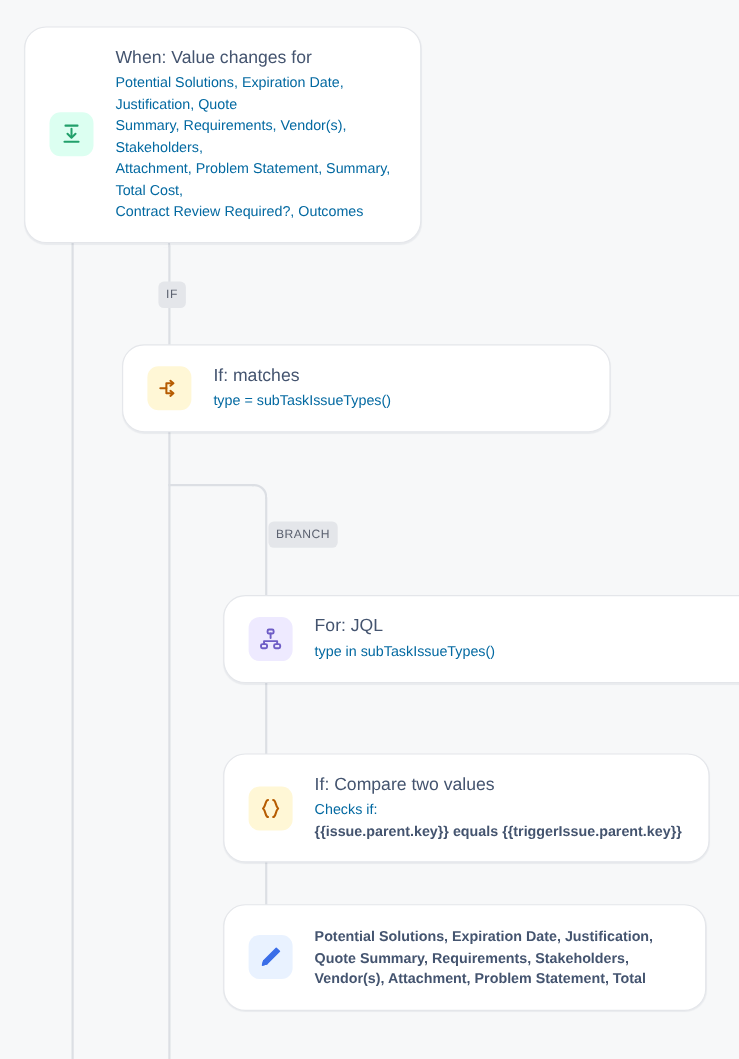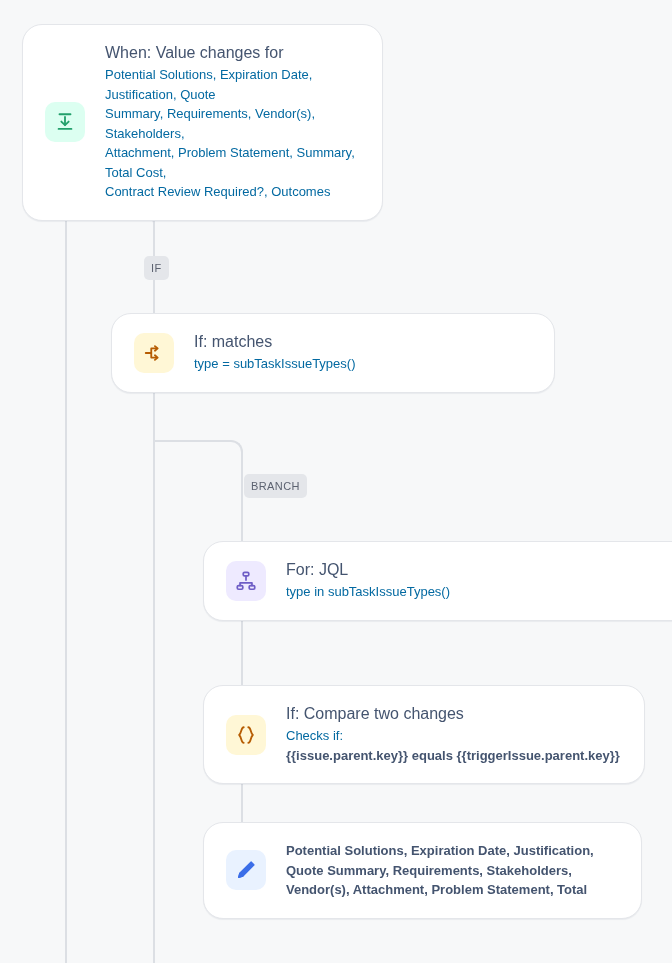--- a/index.html
+++ b/index.html
@@ -187,21 +187,21 @@
   </div>
 
   <div class="card" id="card-compare">
     <div class="card-icon tint-yellow">
       <svg width="22" height="22" viewBox="0 0 24 24" fill="none" stroke="#b65c02" stroke-width="2" stroke-linecap="round" stroke-linejoin="round">
         <path d="M9.5 3.5 C6.5 3.5 7.5 9.5 4.5 12 C7.5 14.5 6.5 20.5 9.5 20.5"></path>
         <path d="M14.5 3.5 C17.5 3.5 16.5 9.5 19.5 12 C16.5 14.5 17.5 20.5 14.5 20.5"></path>
       </svg>
     </div>
     <div class="card-body">
-      <div class="card-title">If: Compare two changes</div>
+      <div class="card-title">If: Compare two values</div>
       <div class="card-sub">Checks if:</div>
       <div class="card-sub bold">{{issue.parent.key}} equals {{triggerIssue.parent.key}}</div>
     </div>
   </div>
 
   <div class="card" id="card-then">
     <div class="card-icon tint-blue">
       <svg width="22" height="22" viewBox="0 0 24 24" fill="#3b6ee8" stroke="#3b6ee8" stroke-width="1.4" stroke-linejoin="round">
         <path d="M17.6 3.2 l3.2 3.2 -12.4 12.4 -4.4 1.2 1.2 -4.4 z"></path>
         <path d="M4 20 l1.2 -4.4 3.2 3.2 z" fill="#3b6ee8"></path>

